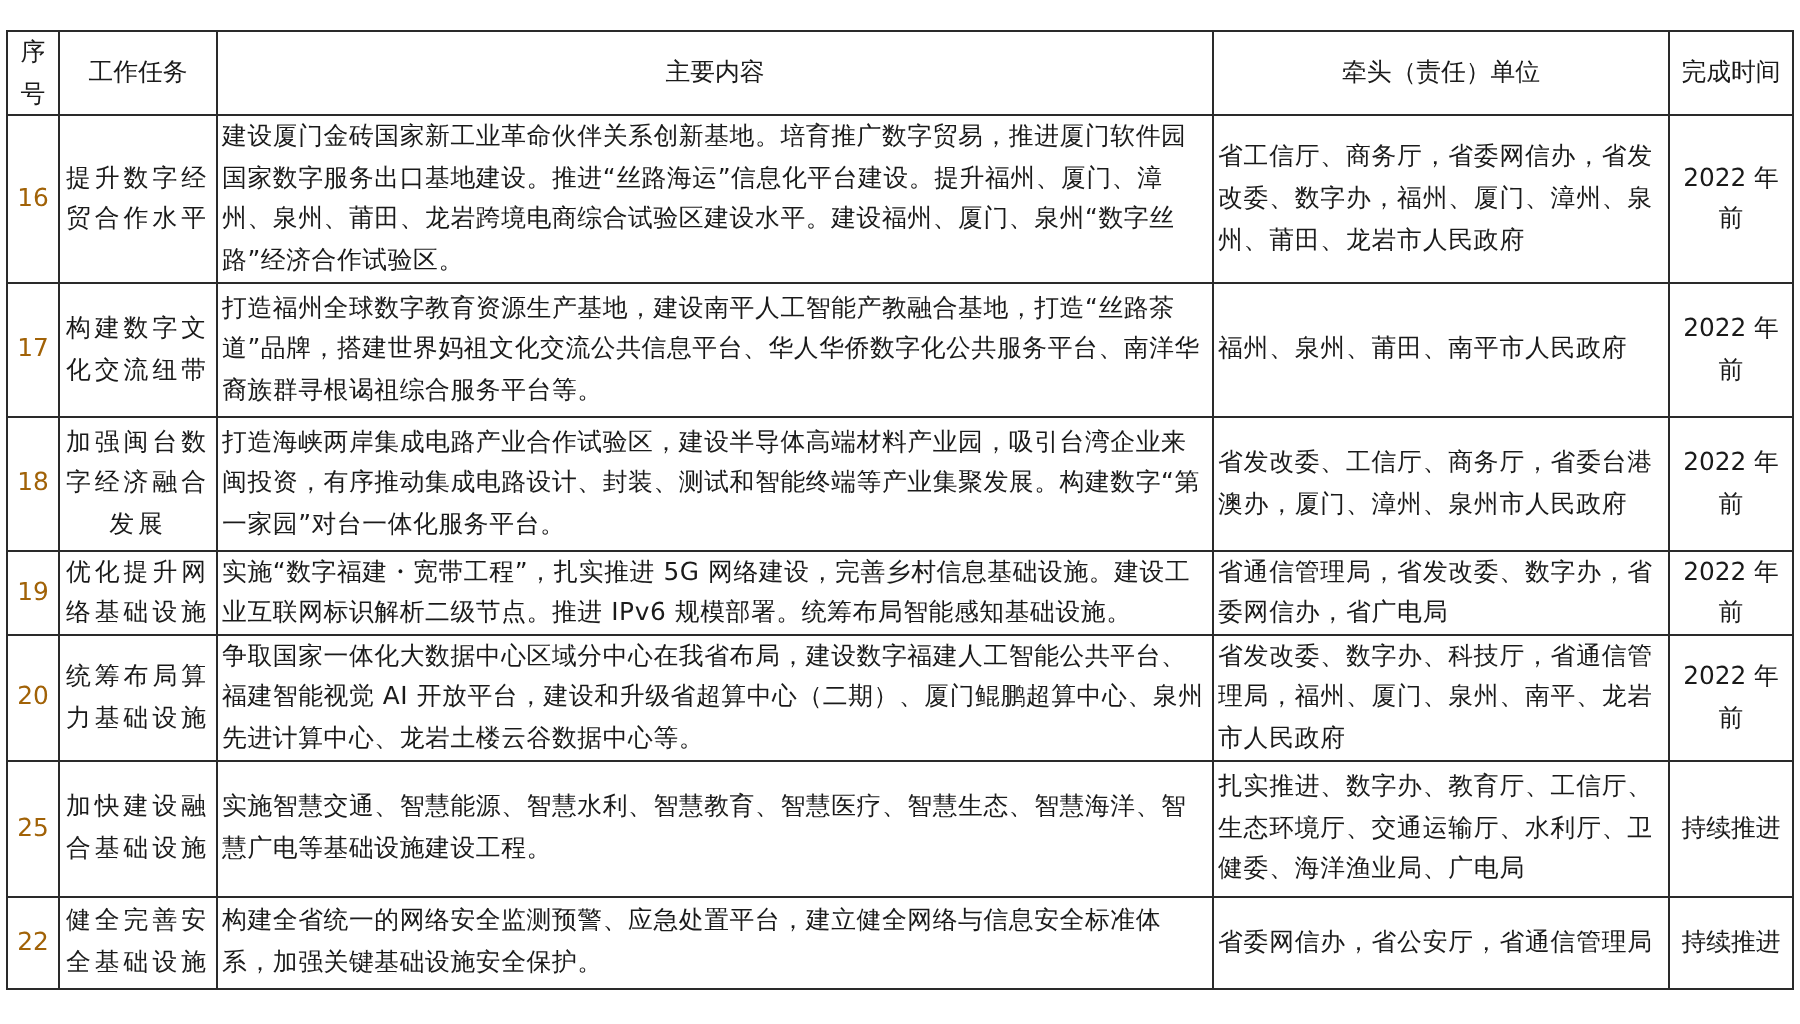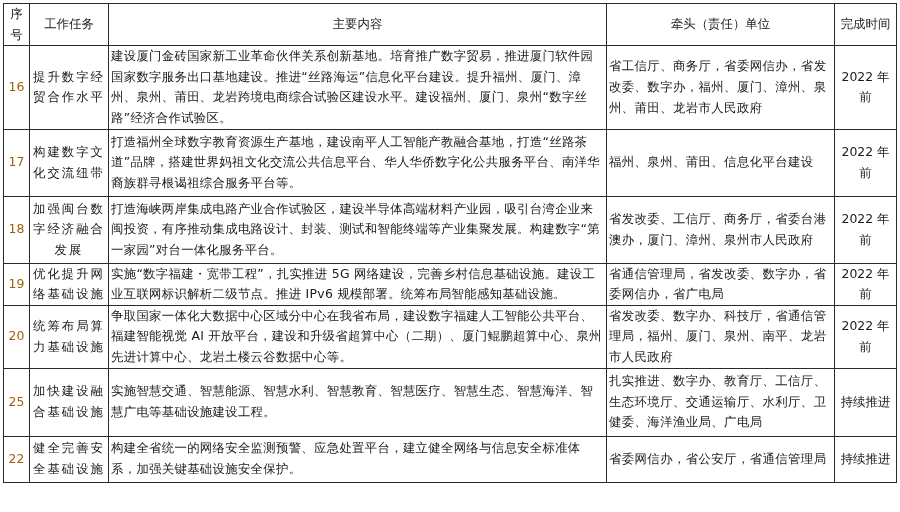--- a/index.html
+++ b/index.html
@@ -1,18 +1,18 @@
 <!DOCTYPE html>
 <html><head>
 <meta charset="utf-8">
 <style>
   html, body { margin:0; padding:0; background:#ffffff; }
   body { width:900px; height:512px; overflow:hidden; position:relative;
          font-family: "DejaVu Sans", "Liberation Sans", sans-serif; color:#1a1a1a; }
-  table.plan { position:absolute; left:3px; top:3px; border-collapse:collapse;
+  table.plan { position:absolute; left:3px; top:15px; border-collapse:collapse;
                table-layout:fixed; width:893px; }
   table.plan td, table.plan th { border:1.5px solid #2a2a2a; padding:0 2px;
                font-size:12.4px; line-height:20.6px; font-weight:normal; vertical-align:middle;
                word-break:break-all; }
   th { text-align:center; }
   td.num { text-align:center; font-size:12px; color:#a16207; }
   td.task { text-align:center; letter-spacing:2px; padding:0 1px 0 3px; }
   td.content { text-align:left; letter-spacing:0.3px; }
   td.unit { text-align:left; letter-spacing:0.4px; }
   td.time { text-align:center; }
@@ -44,21 +44,21 @@
       <td class="num">16</td>
       <td class="task">提升数字经贸合作水平</td>
       <td class="content">建设厦门金砖国家新工业革命伙伴关系创新基地。培育推广数字贸易，推进厦门软件园国家数字服务出口基地建设。推进“丝路海运”信息化平台建设。提升福州、厦门、漳州、泉州、莆田、龙岩跨境电商综合试验区建设水平。建设福州、厦门、泉州“数字丝路”经济合作试验区。</td>
       <td class="unit">省工信厅、商务厅，省委网信办，省发改委、数字办，福州、厦门、漳州、泉州、莆田、龙岩市人民政府</td>
       <td class="time">2022 年前</td>
     </tr>
     <tr style="height:67px">
       <td class="num">17</td>
       <td class="task">构建数字文化交流纽带</td>
       <td class="content">打造福州全球数字教育资源生产基地，建设南平人工智能产教融合基地，打造“丝路茶道”品牌，搭建世界妈祖文化交流公共信息平台、华人华侨数字化公共服务平台、南洋华裔族群寻根谒祖综合服务平台等。</td>
-      <td class="unit">福州、泉州、莆田、信息化平台建设</td>
+      <td class="unit">福州、泉州、莆田、南平市人民政府</td>
       <td class="time">2022 年前</td>
     </tr>
     <tr style="height:67px">
       <td class="num">18</td>
       <td class="task">加强闽台数字经济融合发展</td>
       <td class="content">打造海峡两岸集成电路产业合作试验区，建设半导体高端材料产业园，吸引台湾企业来闽投资，有序推动集成电路设计、封装、测试和智能终端等产业集聚发展。构建数字“第一家园”对台一体化服务平台。</td>
       <td class="unit">省发改委、工信厅、商务厅，省委台港澳办，厦门、漳州、泉州市人民政府</td>
       <td class="time">2022 年前</td>
     </tr>
     <tr style="height:42px">

